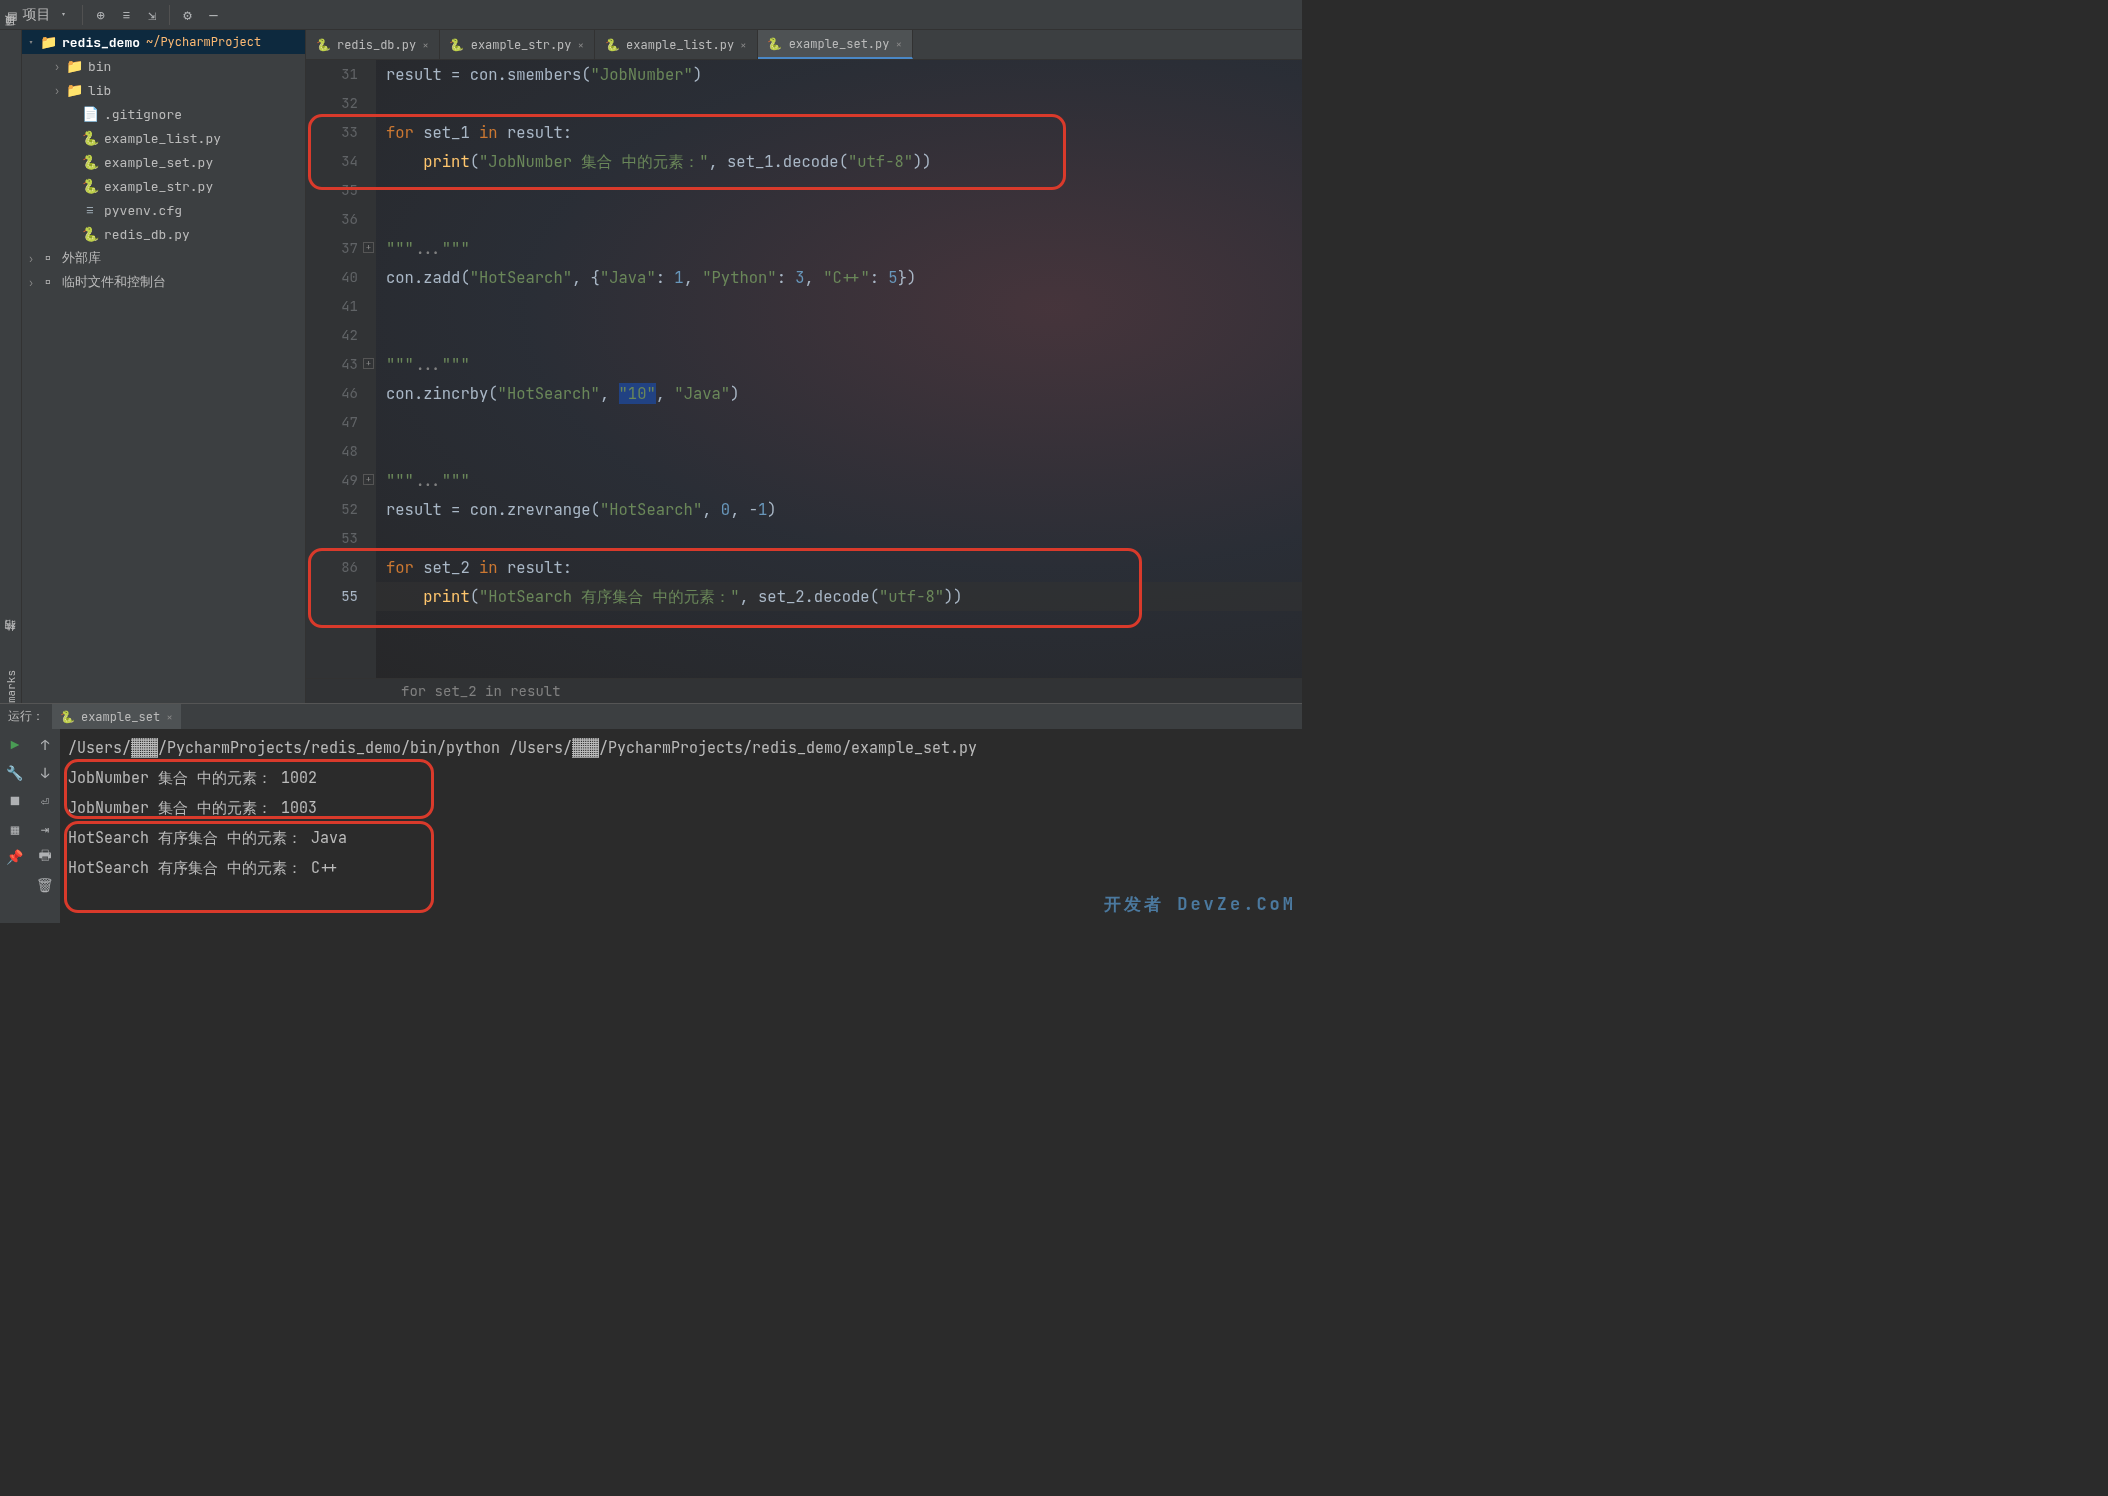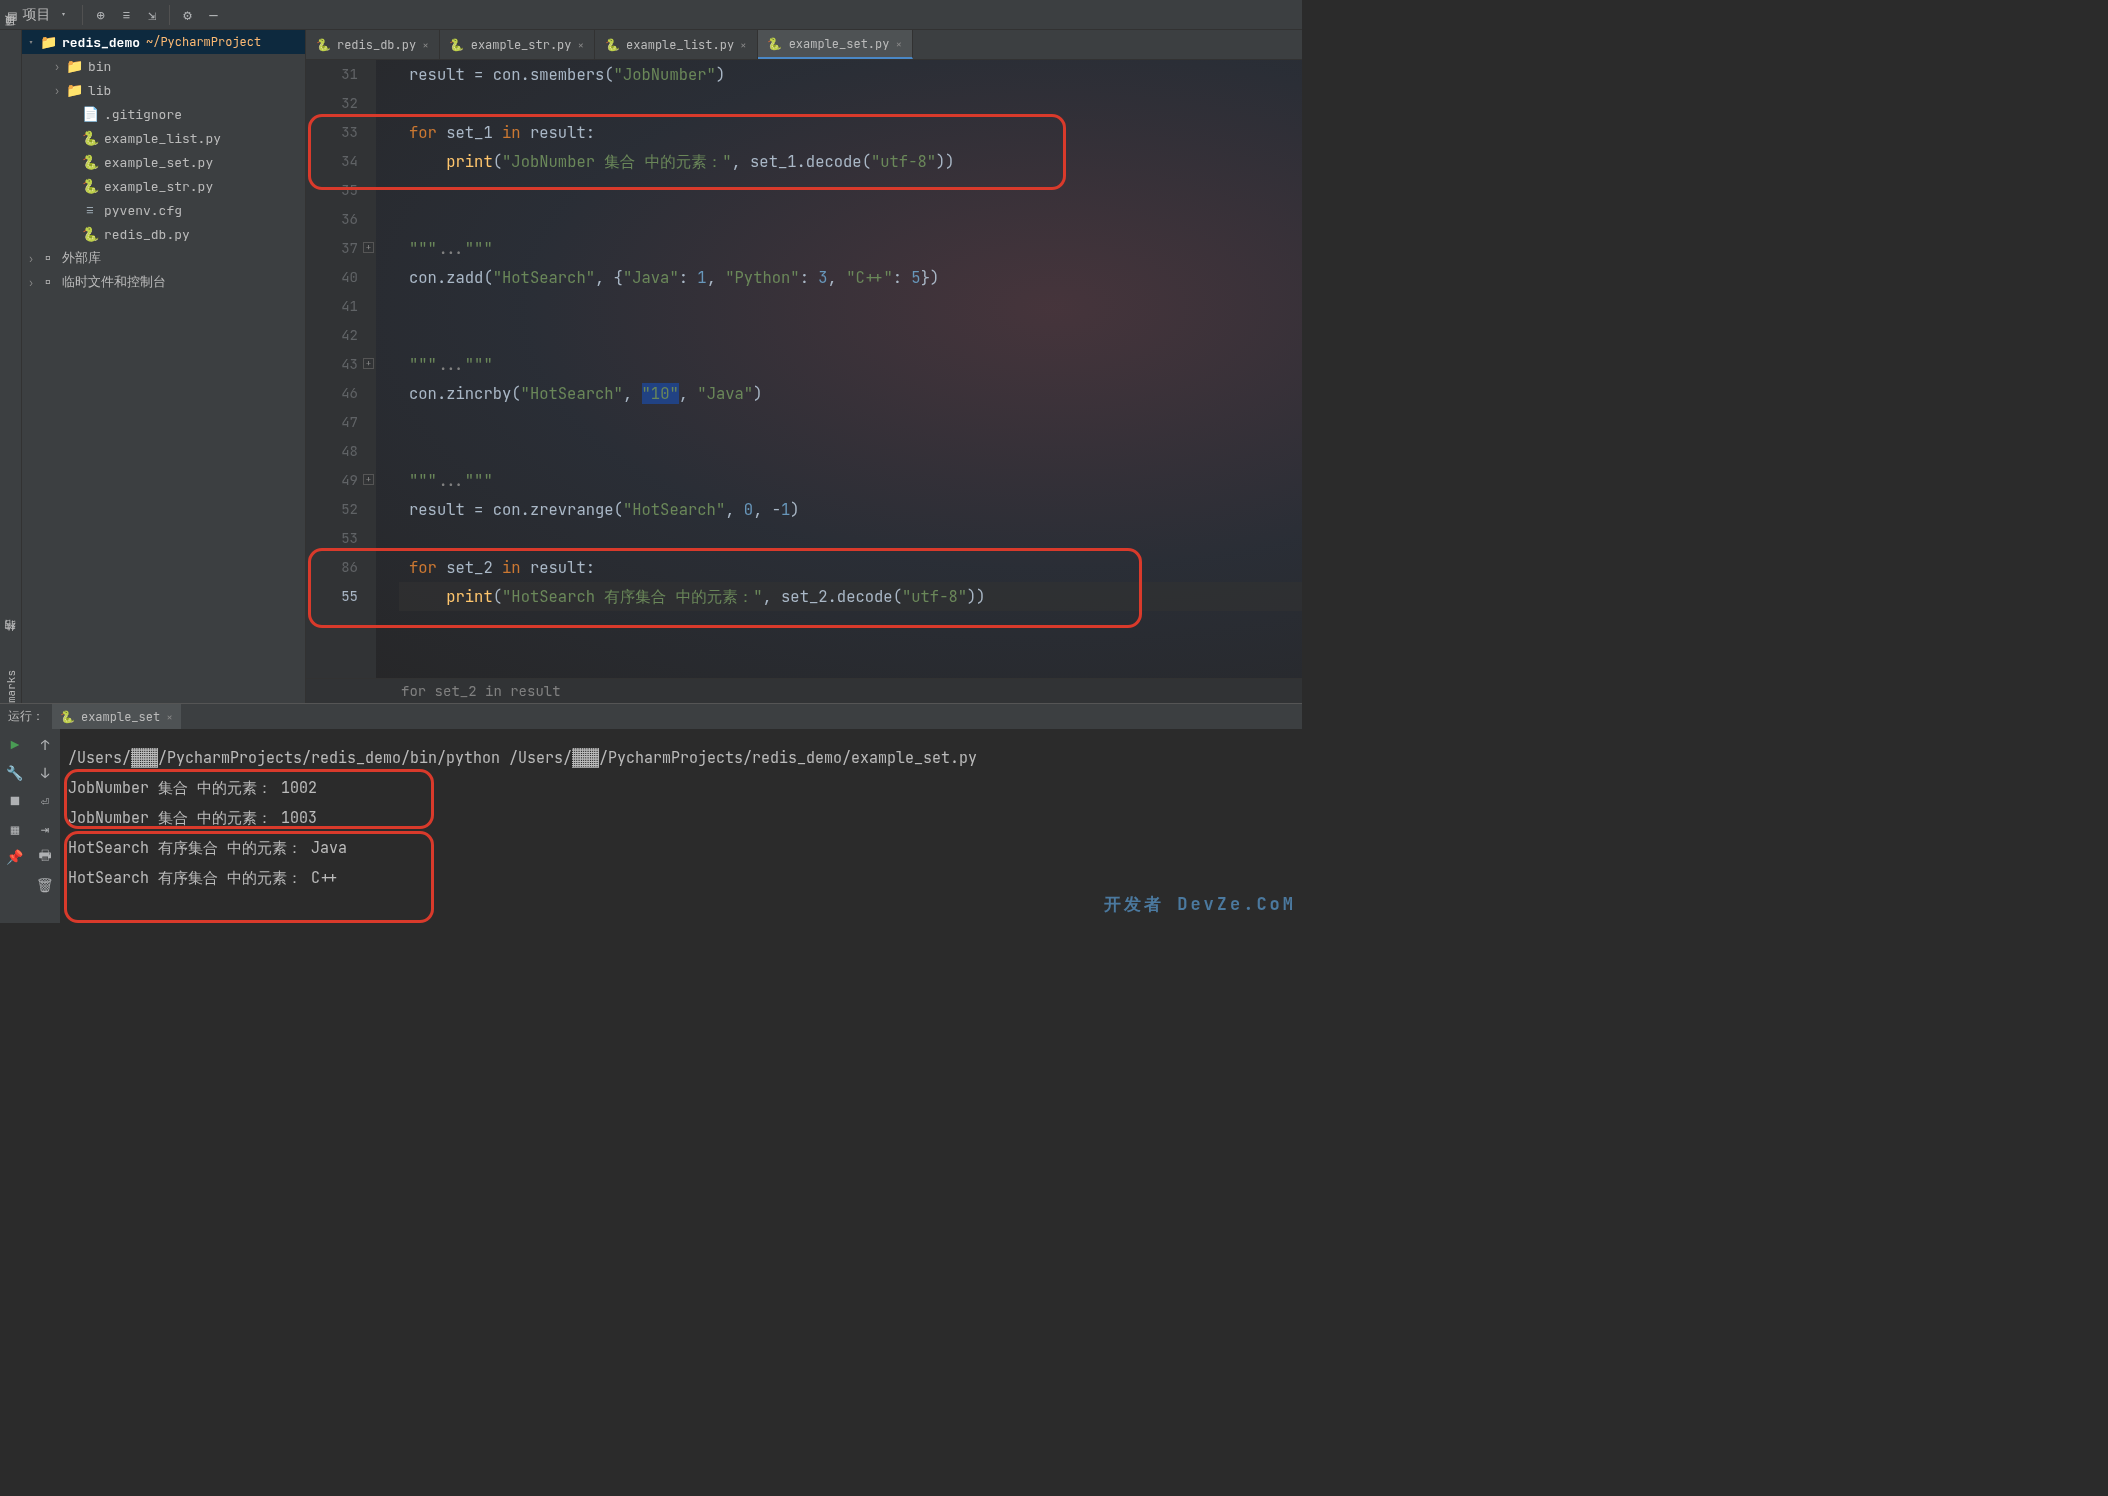--- a/index.html
+++ b/index.html
@@ -94,21 +94,20 @@
   border-bottom: 2px solid #4a88c7;
 }
 .tab-close { color: #888; font-size: 11px; }
 
 
 .code-editor {
   flex: 1; display: flex;
   background: #2b2b2b;
   position: relative;
   overflow: hidden;
-  gap: 23px;
 }
 .bg-overlay {
   position: absolute; inset: 0;
   background: radial-gradient(ellipse at 75% 40%, rgba(120,70,90,0.35), rgba(40,50,70,0.4) 50%, rgba(20,20,25,0.2));
   pointer-events: none;
 }
 .gutter {
   width: 70px;
   background: #313335;
   z-index: 2;
@@ -187,21 +186,20 @@
   margin-bottom: 4px; cursor: pointer;
   color: #afb1b3;
 }
 .play { color: #499c54; }
 .run-sidebar2 { width: 30px; background: #3c3f41; display: flex; flex-direction: column; align-items: center; padding-top: 4px; }
 .console {
   flex: 1; padding: 4px 8px;
   font-size: 15px; line-height: 30px;
   color: #bbb;
   position: relative;
-  margin-top: 10px;
 }
 .console-line { white-space: pre; }
 .watermark {
   position: absolute; right: 6px; bottom: 4px;
   color: rgba(90,155,210,0.7); font-size: 17px;
   letter-spacing: 3px; font-weight: bold;
 }
 </style>
 </head>
 <body>

